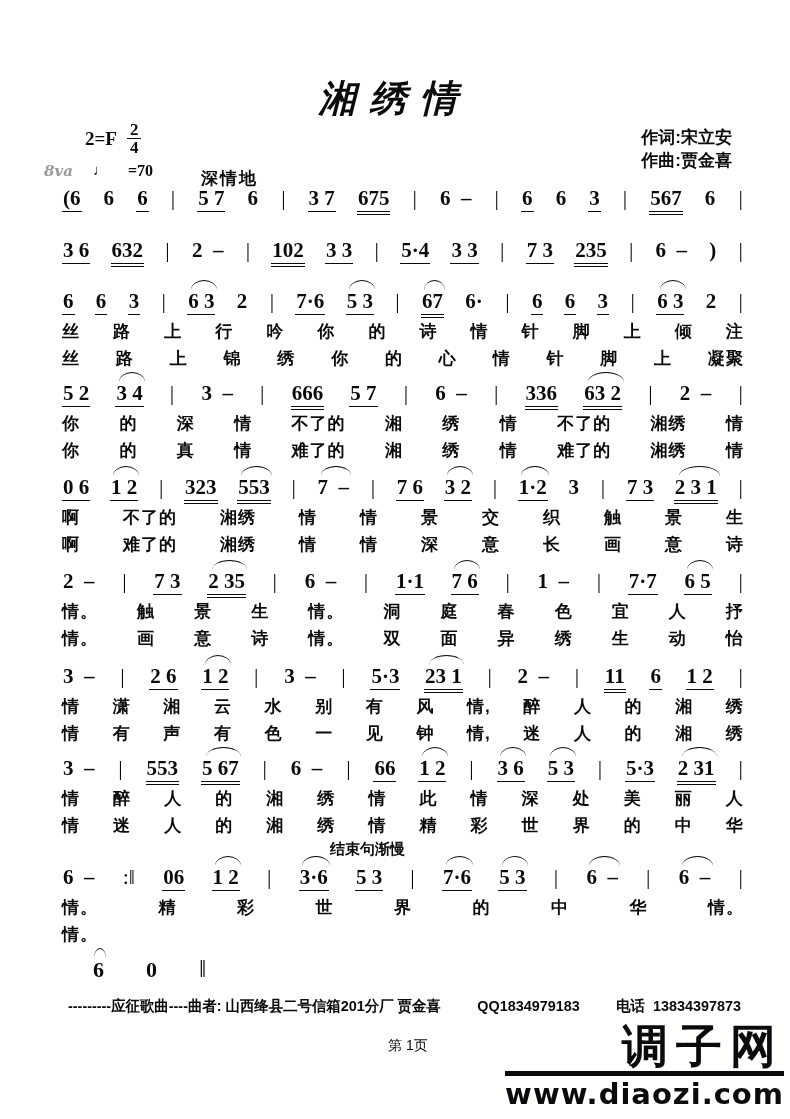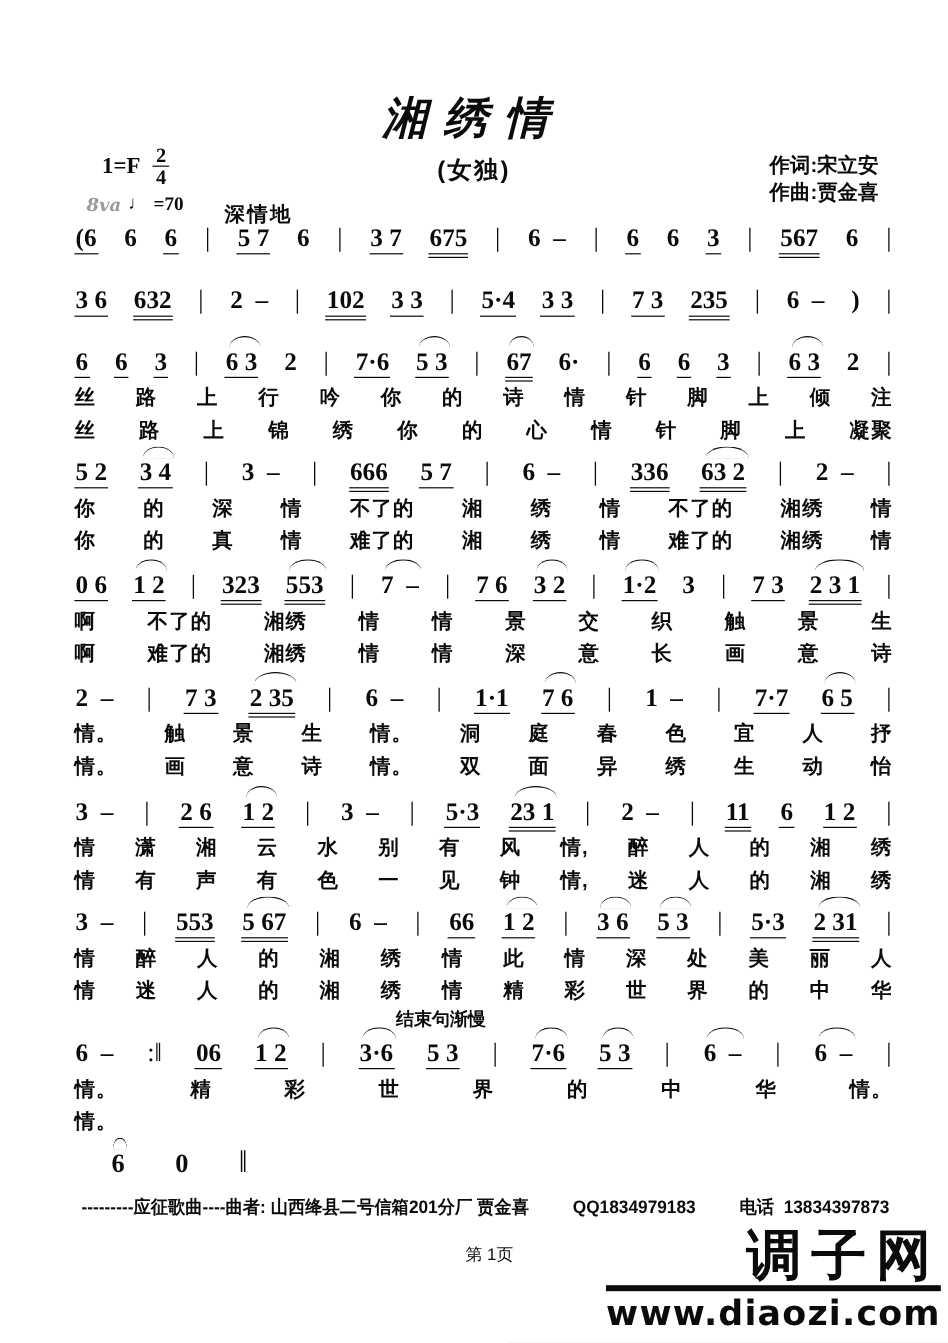--- a/index.html
+++ b/index.html
@@ -25,21 +25,21 @@
     font-size:17px;font-weight:bold;line-height:23px;
     font-family:"Liberation Sans","DejaVu Sans",sans-serif;
   }
   .keysig{
     position:absolute;top:121px;left:85px;font-size:19px;font-weight:bold;
     display:flex;align-items:center;gap:10px;
   }
   .frac{display:inline-flex;flex-direction:column;align-items:center;line-height:17px;font-size:17px;font-weight:bold;}
   .frac .num{border-bottom:1.5px solid #0b0b0b;padding:0 3px;}
   .temporow{
-    position:absolute;top:151px;left:72px;display:flex;align-items:center;gap:6px;
+    position:absolute;top:151px;left:44px;display:flex;align-items:center;gap:20px;
     font-size:16px;font-weight:bold;
   }
   .octmark{color:#9a9a9a;font-style:italic;font-size:15px;font-family:"DejaVu Serif",serif;}
   .notehead{font-size:15px;}
   .expression{margin-left:28px;font-family:"Liberation Sans","DejaVu Sans",sans-serif;font-weight:bold;font-size:17px;letter-spacing:2px;margin-top:16px;}
   
   #systems{position:absolute;left:62px;top:178px;width:682px;}
   .system{position:absolute;left:0;width:100%;}
   .notes{
     display:flex;justify-content:space-between;align-items:baseline;
@@ -100,29 +100,28 @@
   }
   .wm-bar{height:5px;background:#0b0b0b;margin:2px 0 1px 0;}
   .wm-url{font-size:29px;font-weight:900;letter-spacing:1px;line-height:34px;}
 </style>
 </head>
 <body>
 
 <div class="sheet">
 
   <div class="title">湘绣情</div>
-  <div class="subtitle">(女独)</div>
 
   <div class="byline">
     <div>作词:宋立安</div>
     <div>作曲:贾金喜</div>
   </div>
 
   <div class="keysig">
-    <span>1=F</span>
+    <span>2=F</span>
     <span class="frac">
       <span class="num">2</span>
       <span>4</span>
     </span>
   </div>
 
   <div class="temporow">
     <span class="octmark">8va</span>
     <span class="notehead">♩</span>
     <span>=70</span>

